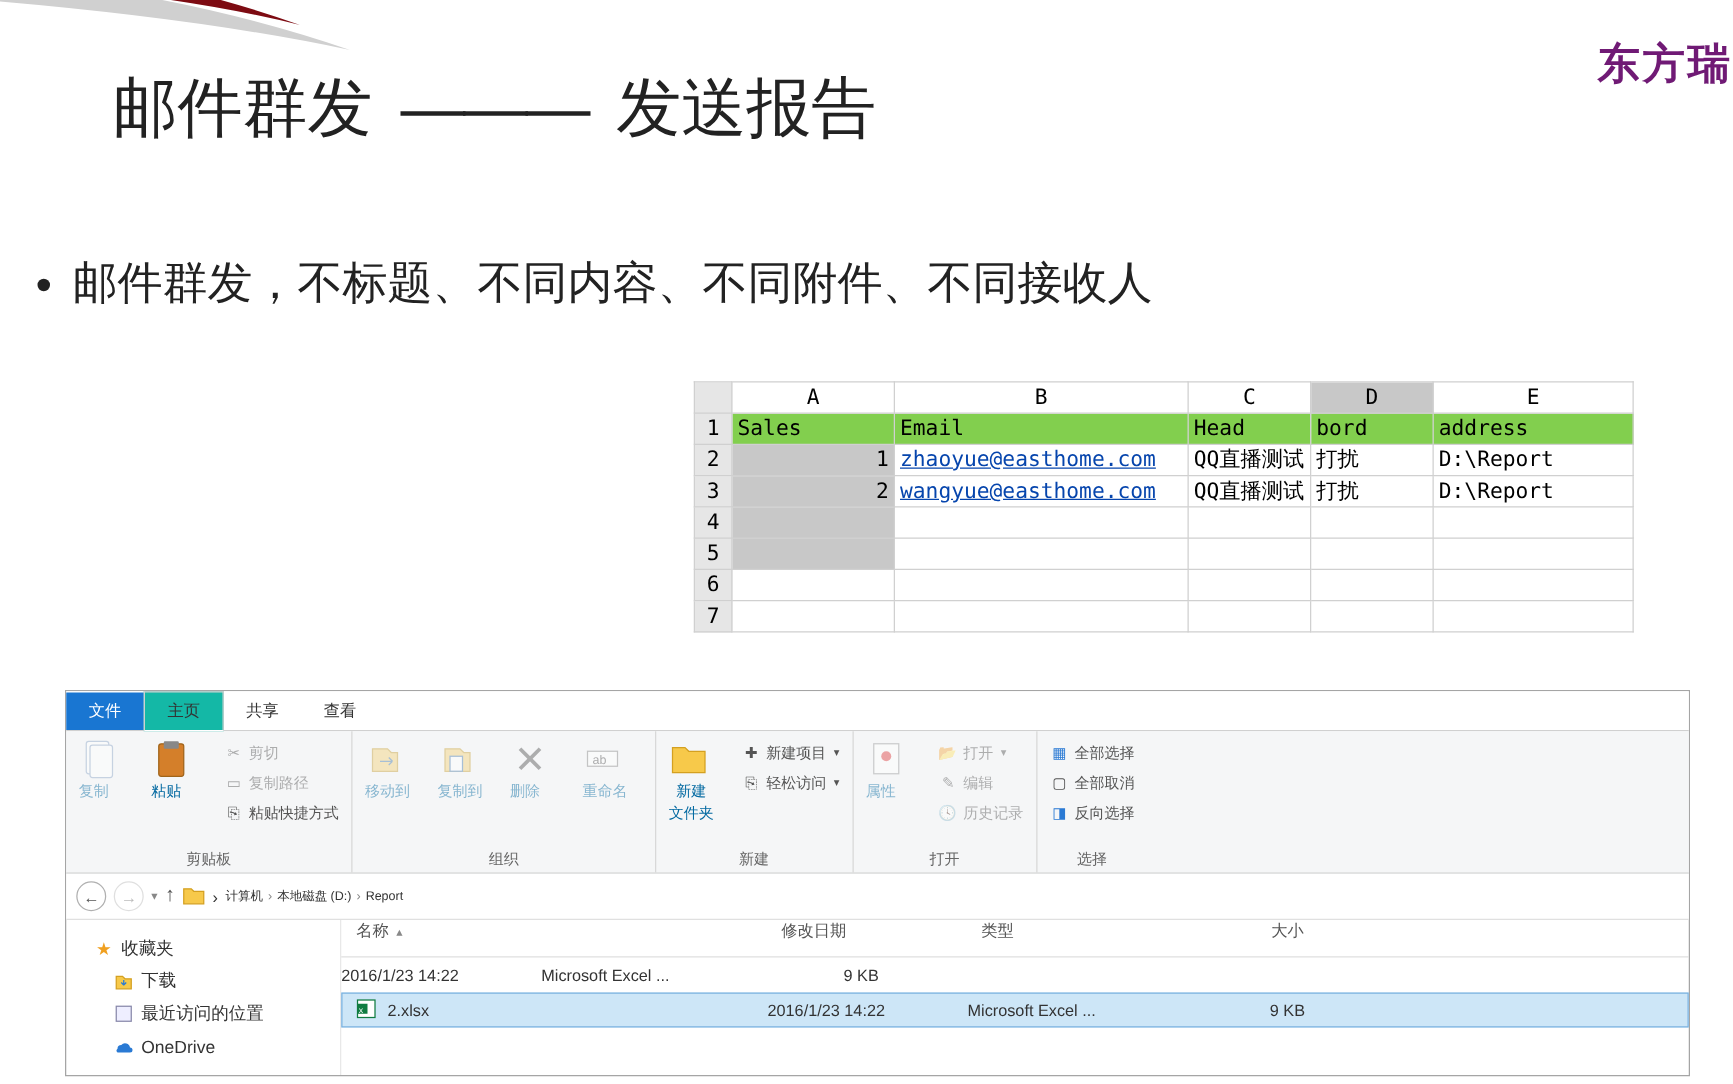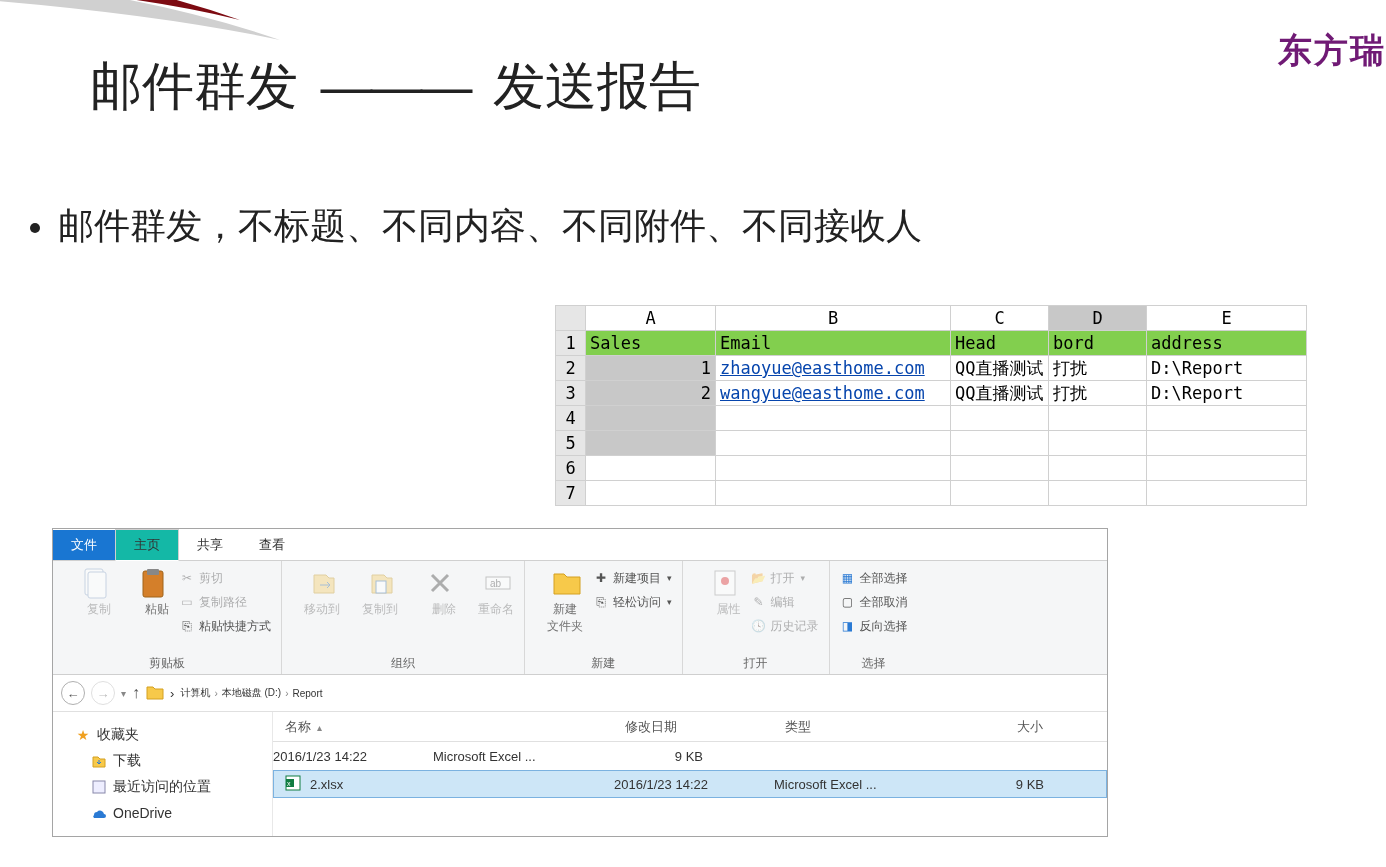--- a/index.html
+++ b/index.html
@@ -15,47 +15,47 @@
   .excel{position:absolute;top:305px;left:555px;font-family:Consolas,"SimSun",monospace;font-size:17px;color:#000;border-collapse:collapse}
   .excel th,.excel td{border:1px solid #d0d0d0;height:24px;line-height:24px;padding:0 4px;white-space:nowrap}
   .excel th{background:#fff;font-weight:400;text-align:center;color:#000}
   .excel .colD{background:#c8c8c8}
   .excel .rownum{background:#e6e6e6;width:30px;text-align:center}
   .excel .shade{background:#c8c8c8}
   .excel .hdr{background:#82cf4e;color:#000;text-align:left}
   .excel .link{color:#0645ad;text-decoration:underline}
   .wA{width:130px}.wB{width:235px}.wC{width:98px}.wD{width:98px}.wE{width:160px}
   
-  .explorer{position:absolute;top:528px;left:52px;width:1056px;border:1px solid #a5a5a5;background:#fff;font-size:13px;color:#333}
+  .explorer{position:absolute;top:552px;left:52px;width:1300px;border:1px solid #a5a5a5;background:#fff;font-size:13px;color:#333}
   .tabs{display:flex;align-items:flex-end;background:#fff;border-bottom:1px solid #d0d0d0}
   .tab{padding:6px 18px;color:#333;cursor:default}
   .tab.file{background:#1976d2;color:#fff}
   .tab.hp{border:1px solid #d0d0d0;border-bottom:1px solid #fff;margin-bottom:-1px;background:#14b8a6}
   .ribbon{display:flex;background:#f5f6f7;border-bottom:1px solid #cfcfcf;height:114px}
   .grp{display:flex;flex-direction:column;align-items:center;border-right:1px solid #d8d8d8;padding:6px 10px 2px}
   .grp-body{display:flex;align-items:flex-start;gap:10px;flex:1}
   .grp-label{font-size:12px;color:#666;margin-top:auto;padding-top:2px}
-  .big{display:flex;flex-direction:column;align-items:flex-end;width:48px;font-size:12px;color:#737373}
+  .big{display:flex;flex-direction:column;align-items:flex-start;width:48px;font-size:12px;color:#0369a1}
   .big .ic{width:32px;height:32px;display:flex;align-items:center;justify-content:center;margin-bottom:2px}
   .small{display:flex;align-items:center;gap:4px;font-size:12px;color:#555;height:22px}
   .small .ic{width:16px;height:16px;display:flex;align-items:center;justify-content:center}
   .col{display:flex;flex-direction:column;gap:2px}
   .disabled{opacity:.45}
   .addr{display:flex;align-items:center;gap:6px;padding:6px 8px;border-bottom:1px solid #e0e0e0;background:#fff}
   .navbtn{width:24px;height:24px;border-radius:50%;border:1px solid #b0b0b0;display:flex;align-items:center;justify-content:center;color:#555;font-size:13px}
   .navbtn.dis{opacity:.4}
   .crumb{display:flex;align-items:center;gap:4px;font-size:10px;color:#333}
   .crumb .sep{color:#888}
   .body{display:flex;min-height:120px}
   .sidebar{width:220px;padding:10px 0 10px 22px;border-right:1px solid #e8e8e8}
   .sb-item{display:flex;align-items:center;gap:6px;height:26px;font-size:14px;color:#333}
   .sb-item.head{font-weight:400}
   .sb-item .ic{width:16px;height:16px;display:flex;align-items:center;justify-content:center}
   .filelist{flex:1}
-  .cols{display:flex;border-bottom:1px solid #e0e0e0;height:30px;align-items:center;font-size:13px;color:#555}
+  .cols{display:flex;border-bottom:1px solid #e0e0e0;height:30px;align-items:flex-start;font-size:13px;color:#555}
   .cols div{padding-left:12px}
   .cName{width:340px}.cDate{width:160px}.cType{width:170px}.cSize{width:120px;text-align:right;padding-right:20px}
   .frow{display:flex;align-items:center;height:28px;font-size:13px;color:#333}
   .frow.sel{background:#cde6f7;border:1px solid #7bb2e0}
   .frow .ic{width:16px;height:16px;margin-left:12px;margin-right:8px}
   .frow .cName{display:flex;align-items:center}
   .sorticon{font-size:10px;color:#888;margin-left:6px}
   svg{overflow:visible}
 </style>
 </head>

